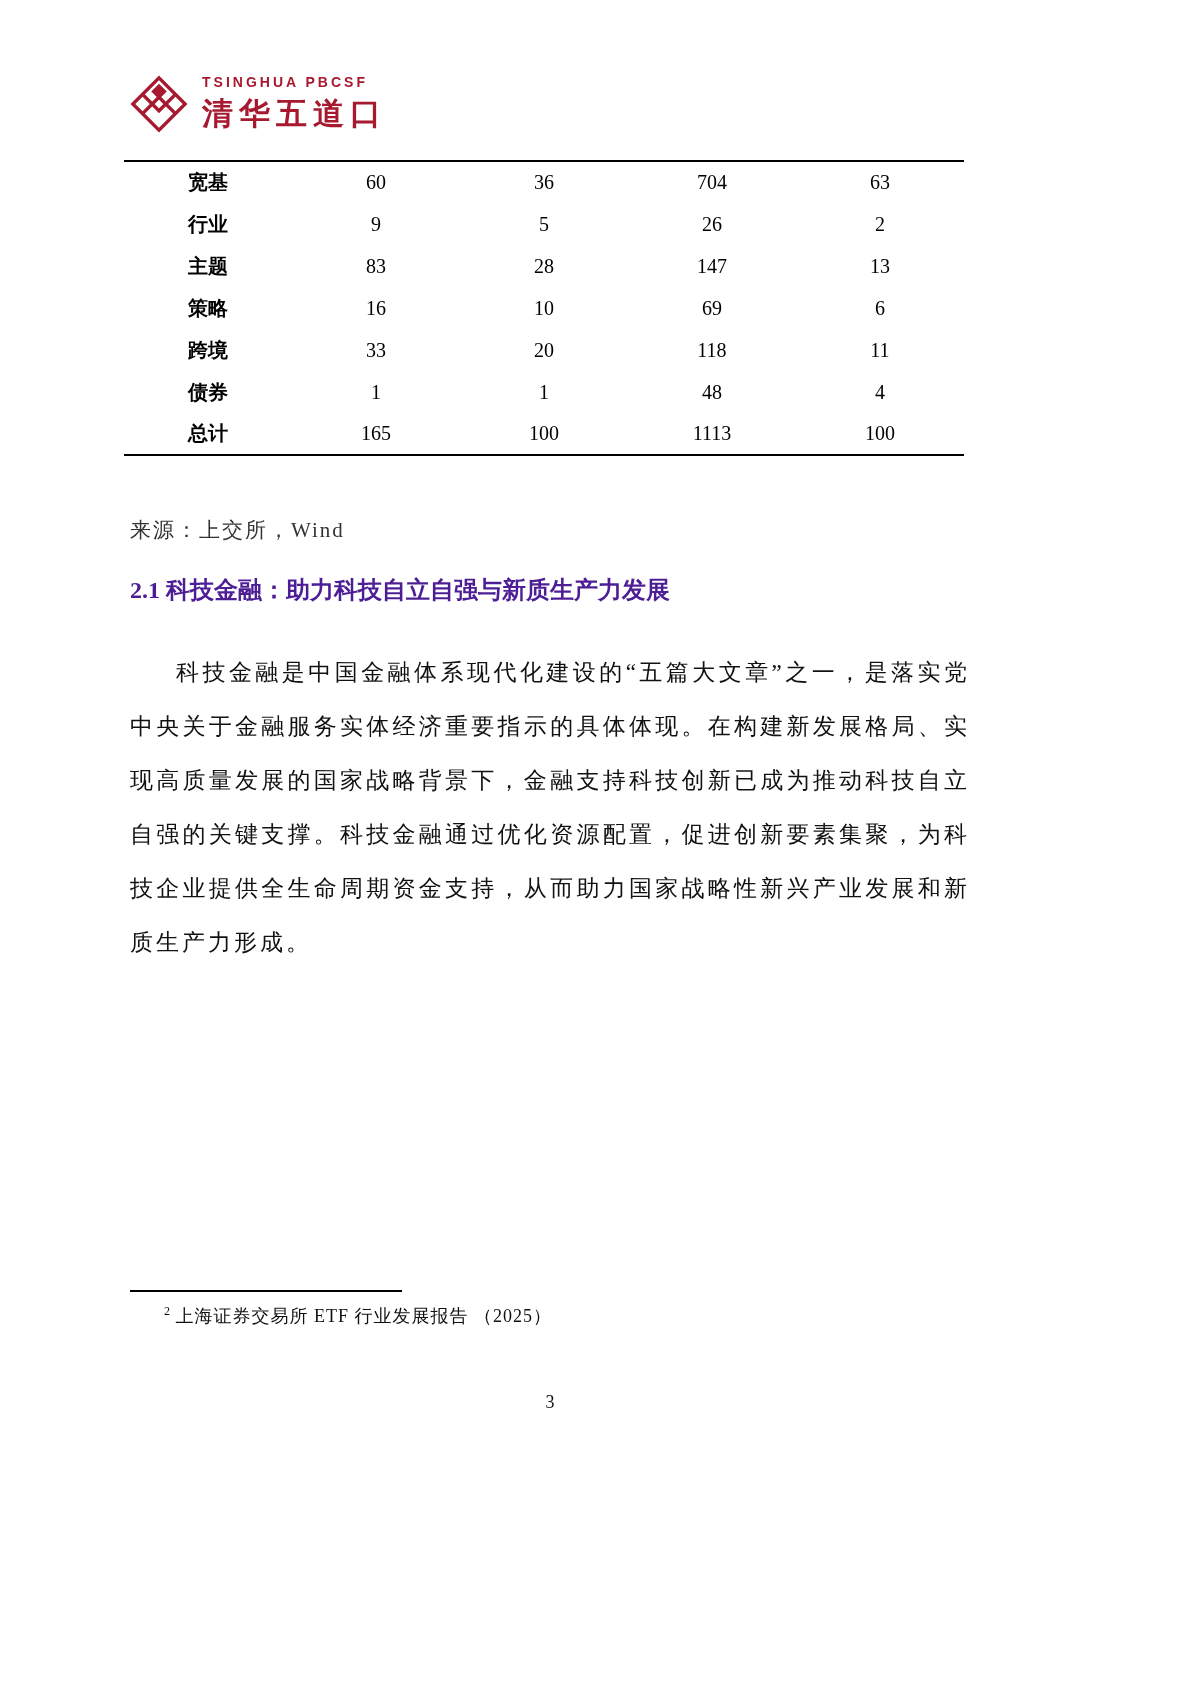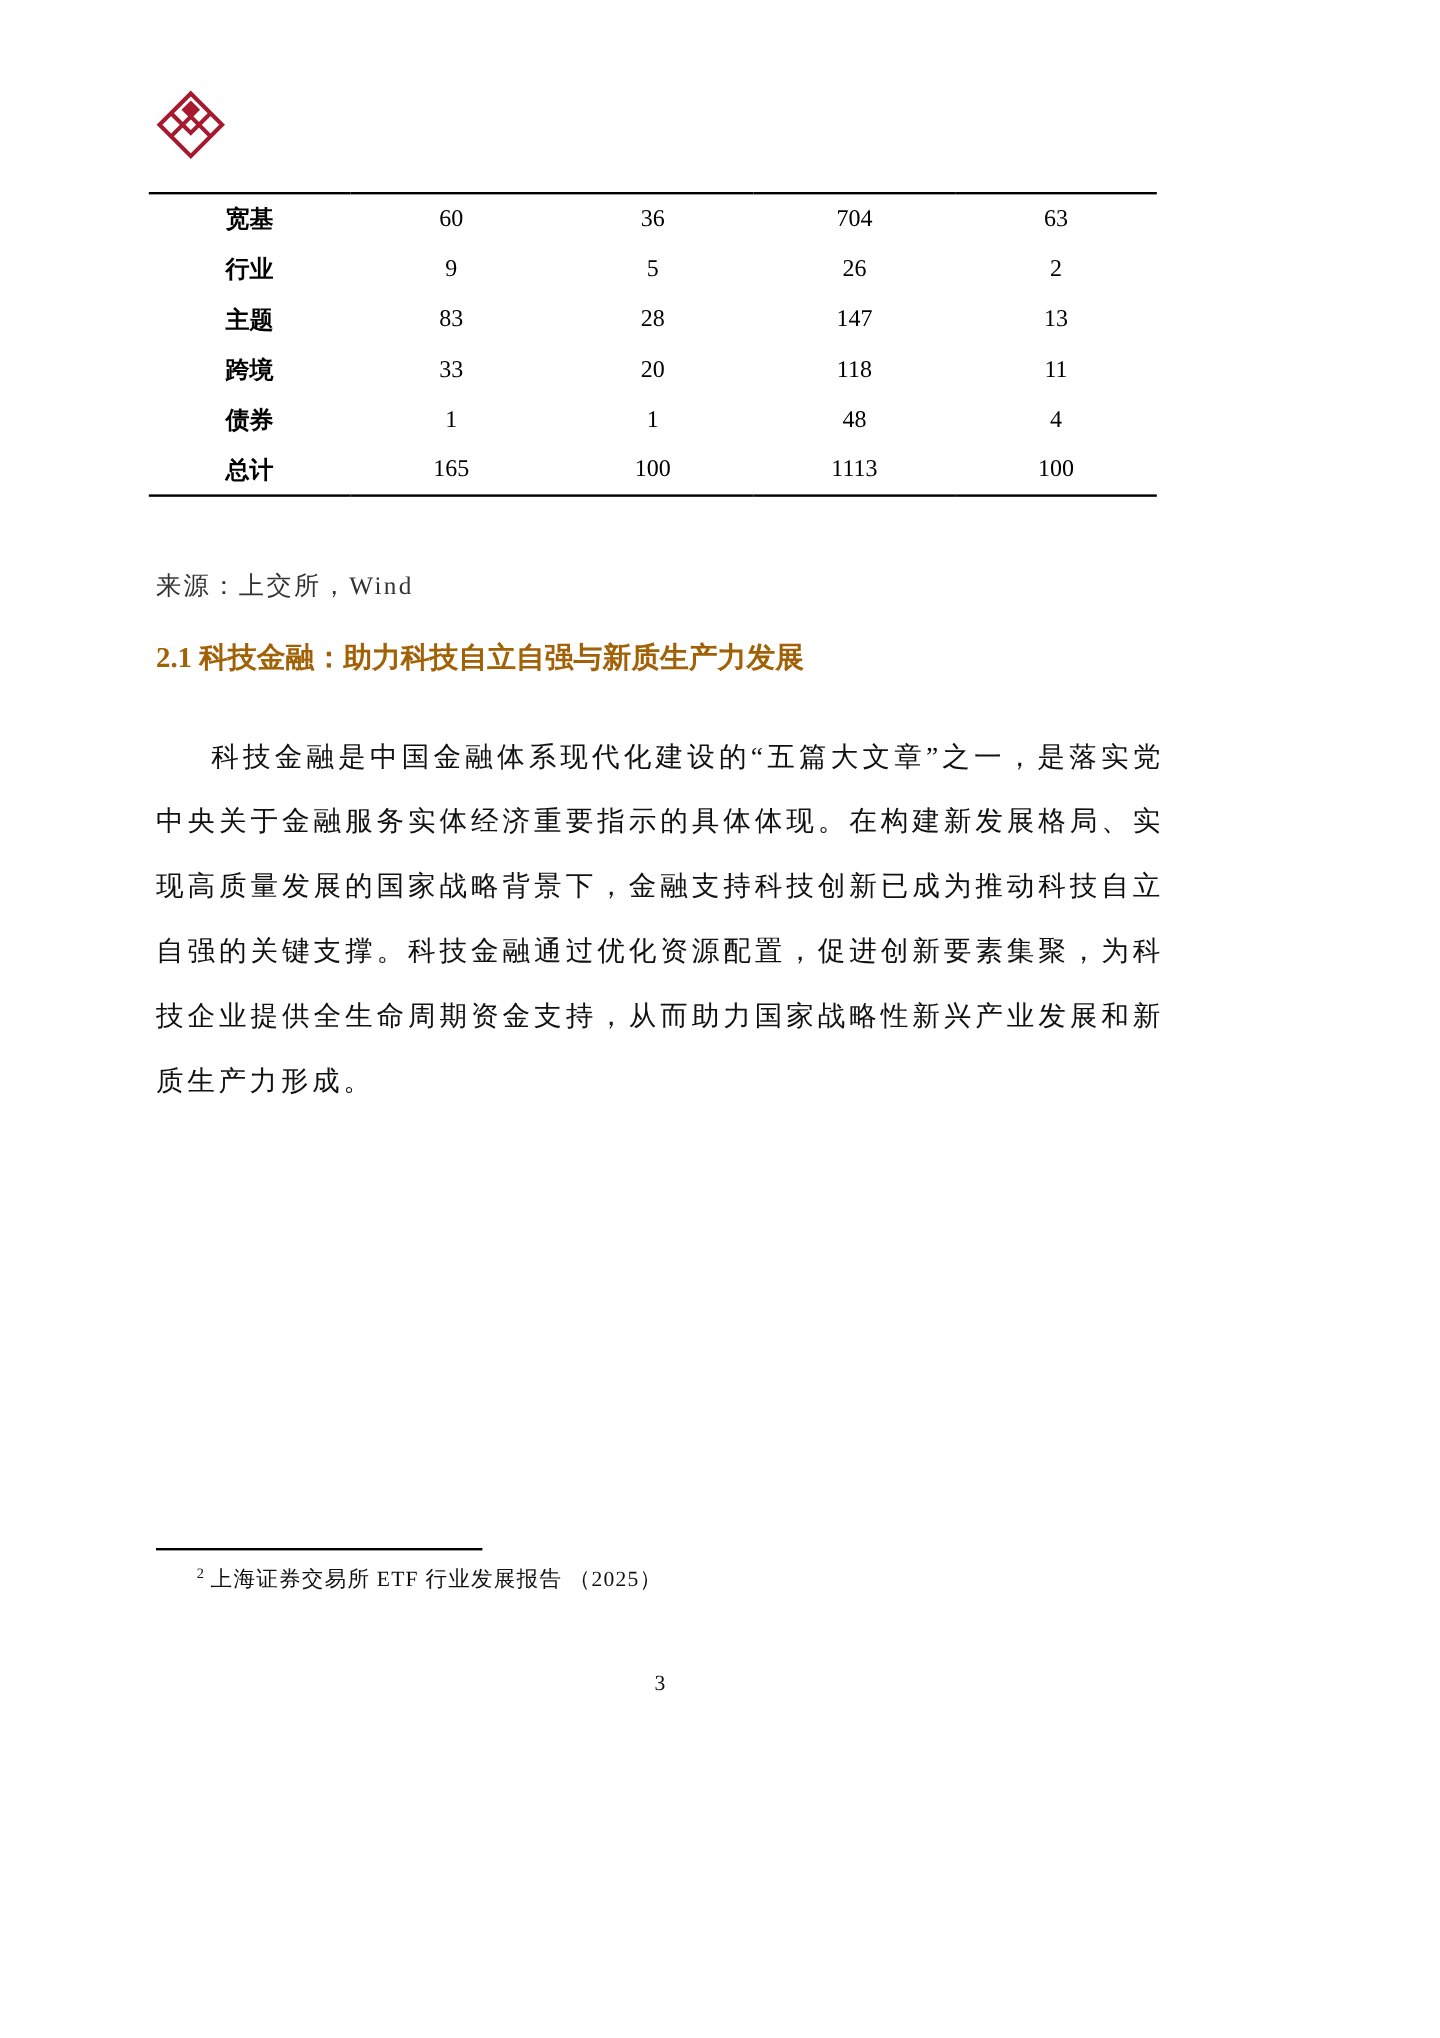--- a/index.html
+++ b/index.html
@@ -42,21 +42,21 @@
     height: 42px;
     vertical-align: middle;
     color: #000;
   }
   .data-table td.lbl { font-weight: bold; }
   
   .source { margin-top: 60px; font-size: 21px; letter-spacing: 2px; color: #333; }
   .heading {
     margin-top: 34px; font-size: 24px; font-weight: bold; color: #000; letter-spacing: 0.5px;
   }
-  .subheading { margin-top: 30px; font-size: 24px; font-weight: bold; color: #a16207; }
+  .subheading { margin-top: 30px; font-size: 24px; font-weight: bold; color: #4c1d95; }
   .body-para {
     margin-top: 0; font-size: 23px; line-height: 54px;
     text-align: justify; text-indent: 2em; letter-spacing: 3px; color: #111; font-family: Liberation Serif, serif;
   }
   .body-para.first { margin-top: 40px; }
   .body-para.second { margin-top: 16px; }
   .fn-ref { font-size: 14px; letter-spacing: 0; }
   
   .footnote { position: absolute; left: 130px; top: 1290px; width: 840px; }
   .footnote-rule { width: 272px; border-top: 2px solid #000; margin-bottom: 12px; }
@@ -76,20 +76,24 @@
     <span class="logo-icon">
       <svg viewBox="0 0 60 60" width="58" height="58" aria-hidden="true">
         <g fill="none" stroke="#A6192E" stroke-width="3.5">
           <polygon points="30,3 57,30 30,57 3,30"></polygon>
           <polyline points="13,20 30,37 47,20"></polyline>
           <polyline points="13,40 30,23 47,40"></polyline>
         </g>
         <polygon points="30,9 38,17 30,25 22,17" fill="#A6192E"></polygon>
       </svg>
     </span>
+    <span class="logo-text">
+      <span class="logo-en">TSINGHUA PBCSF</span>
+      <span class="logo-zh">清华五道口</span>
+    </span>
   </header>
 
   <table class="data-table">
     <tbody>
       <tr>
         <td class="lbl">宽基</td>
         <td>60</td>
         <td>36</td>
         <td>704</td>
         <td>63</td>
@@ -100,20 +104,27 @@
         <td>5</td>
         <td>26</td>
         <td>2</td>
       </tr>
       <tr>
         <td class="lbl">主题</td>
         <td>83</td>
         <td>28</td>
         <td>147</td>
         <td>13</td>
+      </tr>
+      <tr>
+        <td class="lbl">策略</td>
+        <td>16</td>
+        <td>10</td>
+        <td>69</td>
+        <td>6</td>
       </tr>
       <tr>
         <td class="lbl">跨境</td>
         <td>33</td>
         <td>20</td>
         <td>118</td>
         <td>11</td>
       </tr>
       <tr>
         <td class="lbl">债券</td>

